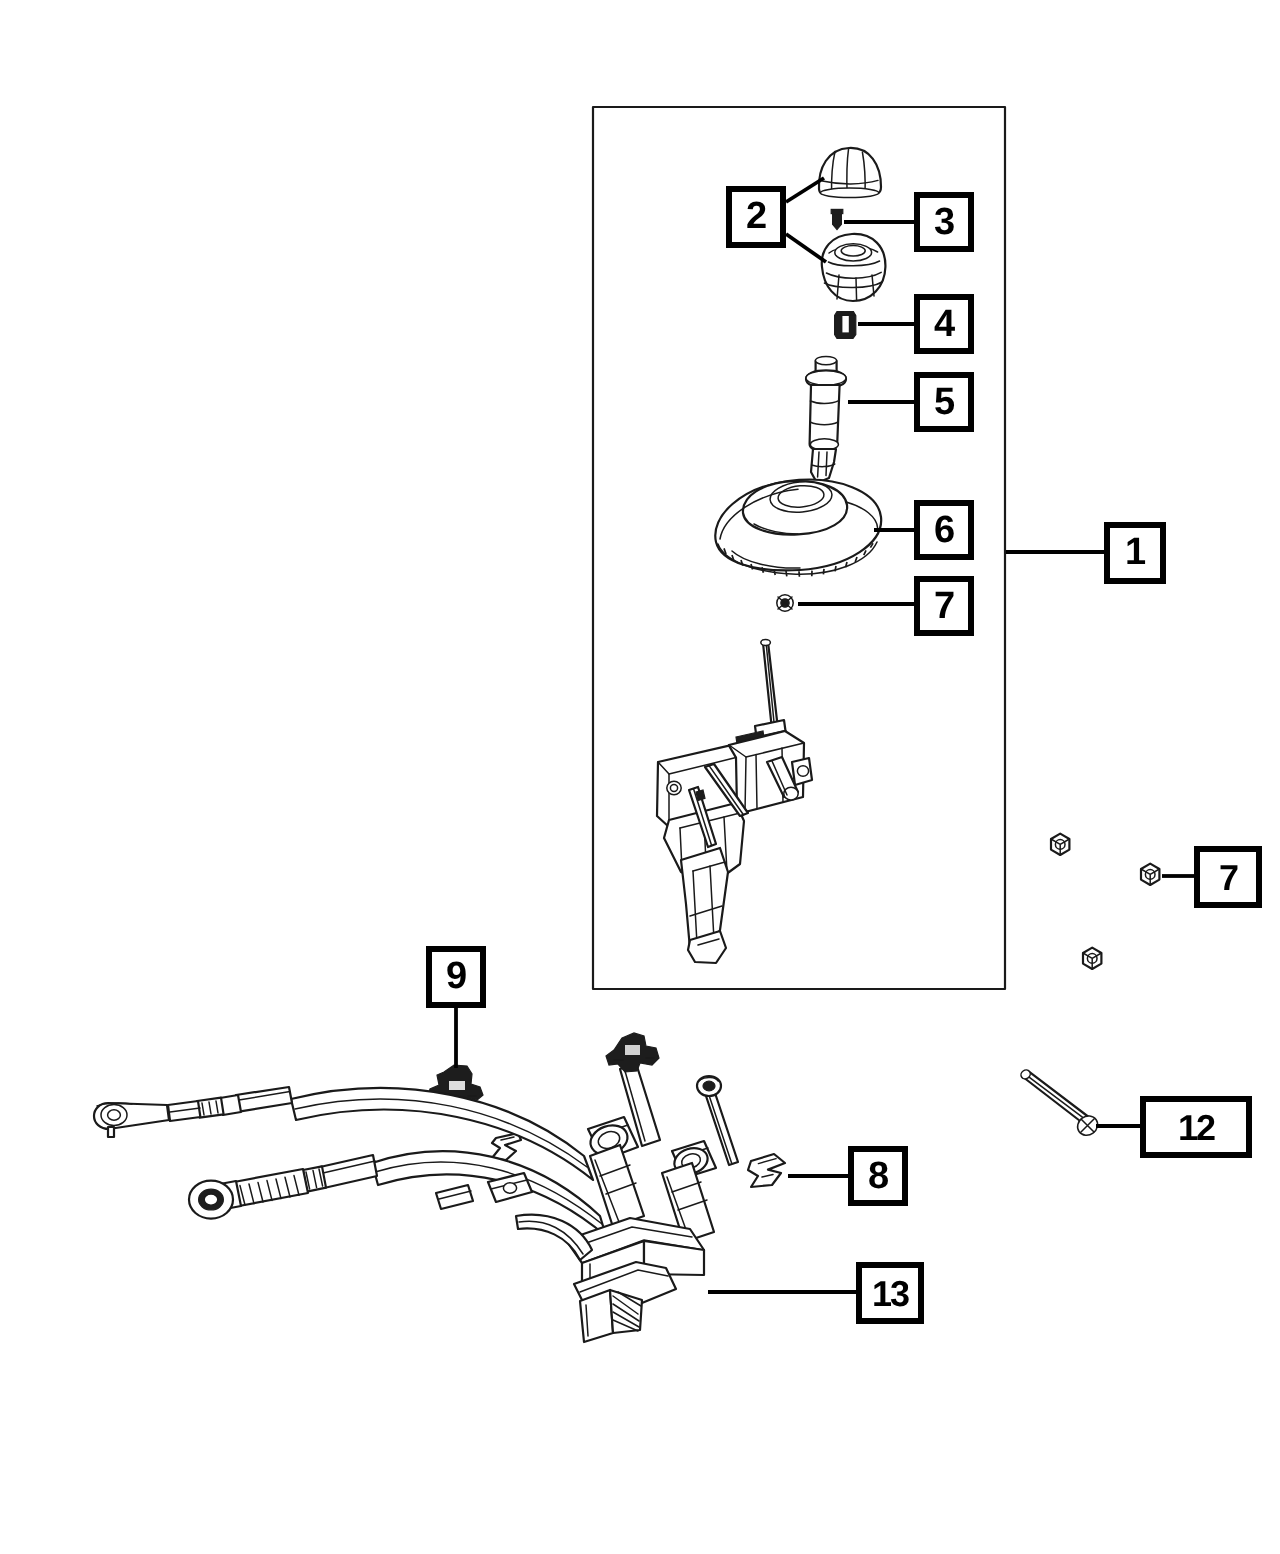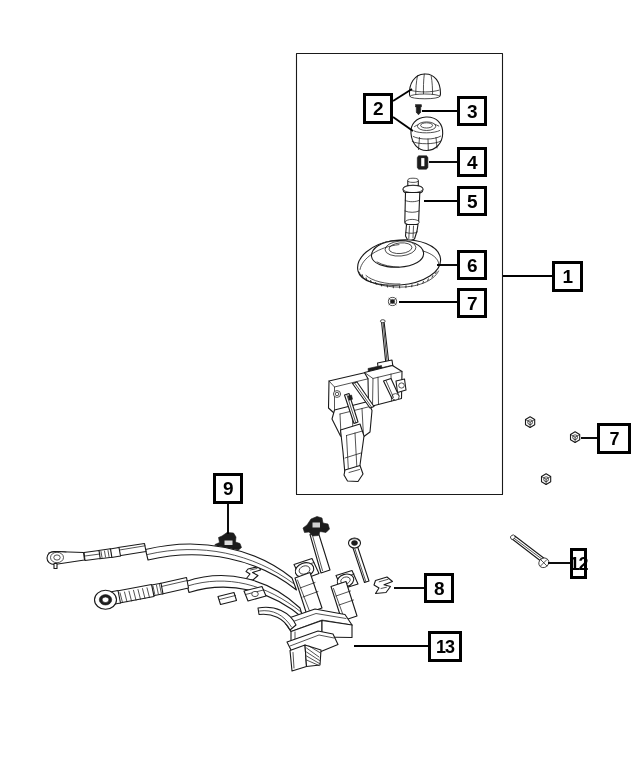--- a/index.html
+++ b/index.html
@@ -437,17 +437,17 @@
   </div>
 
   <div class="callout wide" style="left:428px; top:631px; width:34px; height:31px;">
     <span class="callout-num">13</span>
   </div>
 
   <div class="callout wide" style="left:597px; top:423px; width:34px; height:31px;">
     <span class="callout-num">7</span>
   </div>
 
-  <div class="callout wide" style="left:570px; top:548px; width:17px; height:31px;">
+  <div class="callout wide" style="left:570px; top:548px; width:56px; height:31px;">
     <span class="callout-num">12</span>
   </div>
 
 </div>
 
 </body></html>

